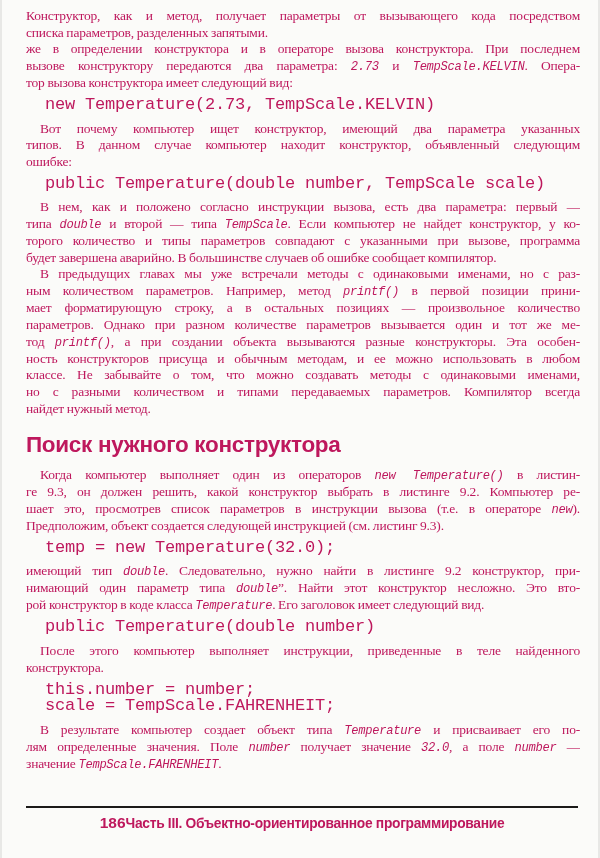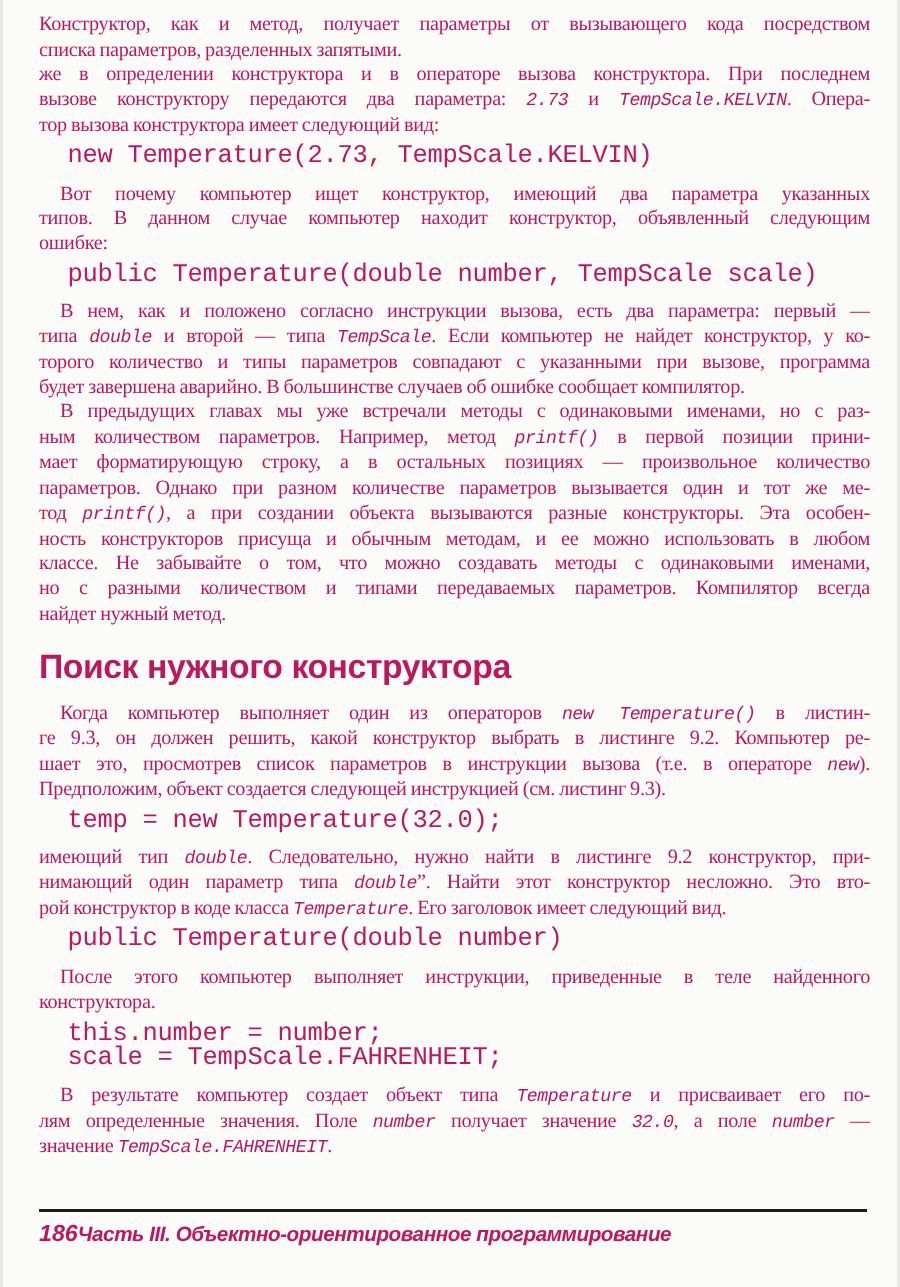--- a/index.html
+++ b/index.html
@@ -50,24 +50,23 @@
     line-height:26px;
     margin:15px 0 9px 0;
     letter-spacing:-0.3px;
   }
   .footer{
     position:absolute;
     left:24px;right:20px;top:806px;
     border-top:2.4px solid #1b1a19;
     padding-top:6px;
     display:flex;
-    justify-content:flex-start;
+    justify-content:center;
     align-items:baseline;
     font-family:"Liberation Sans",sans-serif;
-    font-style:italic;
     font-weight:bold;
   }
   .pagenum{font-size:15.5px;letter-spacing:0;}
   .chapter{font-size:13.8px;letter-spacing:-0.3px;}
 </style>
 </head>
 <body>
 
 <div class="page">
   <div class="content" id="article">

